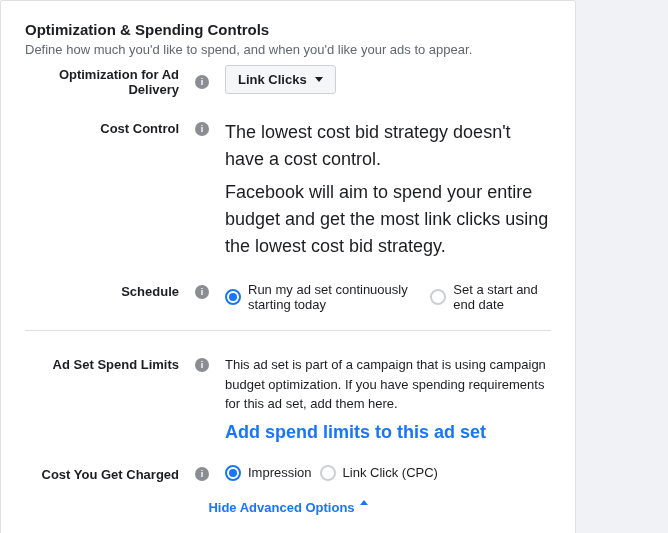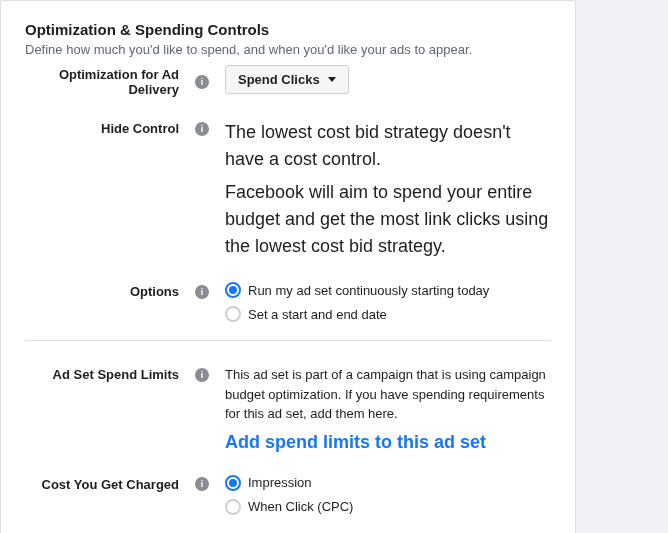--- a/index.html
+++ b/index.html
@@ -92,21 +92,21 @@
       line-height: 1.5;
     }
     .cost-control-text p {
       margin-bottom: 6px;
     }
     .cost-control-text p:last-child {
       margin-bottom: 0;
     }
     .radio-group {
       display: flex;
-      flex-direction: column;
+      flex-direction: row;
       gap: 8px;
     }
     .radio-item {
       display: flex;
       align-items: center;
       gap: 7px;
       font-size: 13px;
       color: #1c1e21;
       cursor: pointer;
     }
@@ -177,42 +177,42 @@
     <div class="section-subtitle">Define how much you'd like to spend, and when you'd like your ads to appear.</div>
   </div>
 
   <div class="form-row">
     <div class="form-label">
       <span>Optimization for Ad Delivery</span>
       <span class="info-icon">i</span>
     </div>
     <div class="form-content">
       <button class="dropdown-btn">
-        <span>Spend Clicks</span>
+        <span>Link Clicks</span>
         <span class="arrow"></span>
       </button>
     </div>
   </div>
 
   <div class="form-row">
     <div class="form-label">
-      <span>Hide Control</span>
+      <span>Cost Control</span>
       <span class="info-icon">i</span>
     </div>
     <div class="form-content">
       <div class="cost-control-text">
         <p>The lowest cost bid strategy doesn't have a cost control.</p>
         <p>Facebook will aim to spend your entire budget and get the most link clicks using the lowest cost bid strategy.</p>
       </div>
     </div>
   </div>
 
   <div class="form-row">
     <div class="form-label">
-      <span>Options</span>
+      <span>Schedule</span>
       <span class="info-icon">i</span>
     </div>
     <div class="form-content">
       <div class="radio-group">
         <label class="radio-item">
           <div class="radio-input checked"></div>
           <span>Run my ad set continuously starting today</span>
         </label>
         <label class="radio-item">
           <div class="radio-input"></div>
@@ -241,21 +241,21 @@
       <span class="info-icon">i</span>
     </div>
     <div class="form-content">
       <div class="radio-group">
         <label class="radio-item">
           <div class="radio-input checked"></div>
           <span>Impression</span>
         </label>
         <label class="radio-item">
           <div class="radio-input"></div>
-          <span>When Click (CPC)</span>
+          <span>Link Click (CPC)</span>
         </label>
       </div>
     </div>
   </div>
 
   <div class="hide-advanced">
     <span>Hide Advanced Options</span>
     <span class="chevron-up"></span>
   </div>
 </div>

